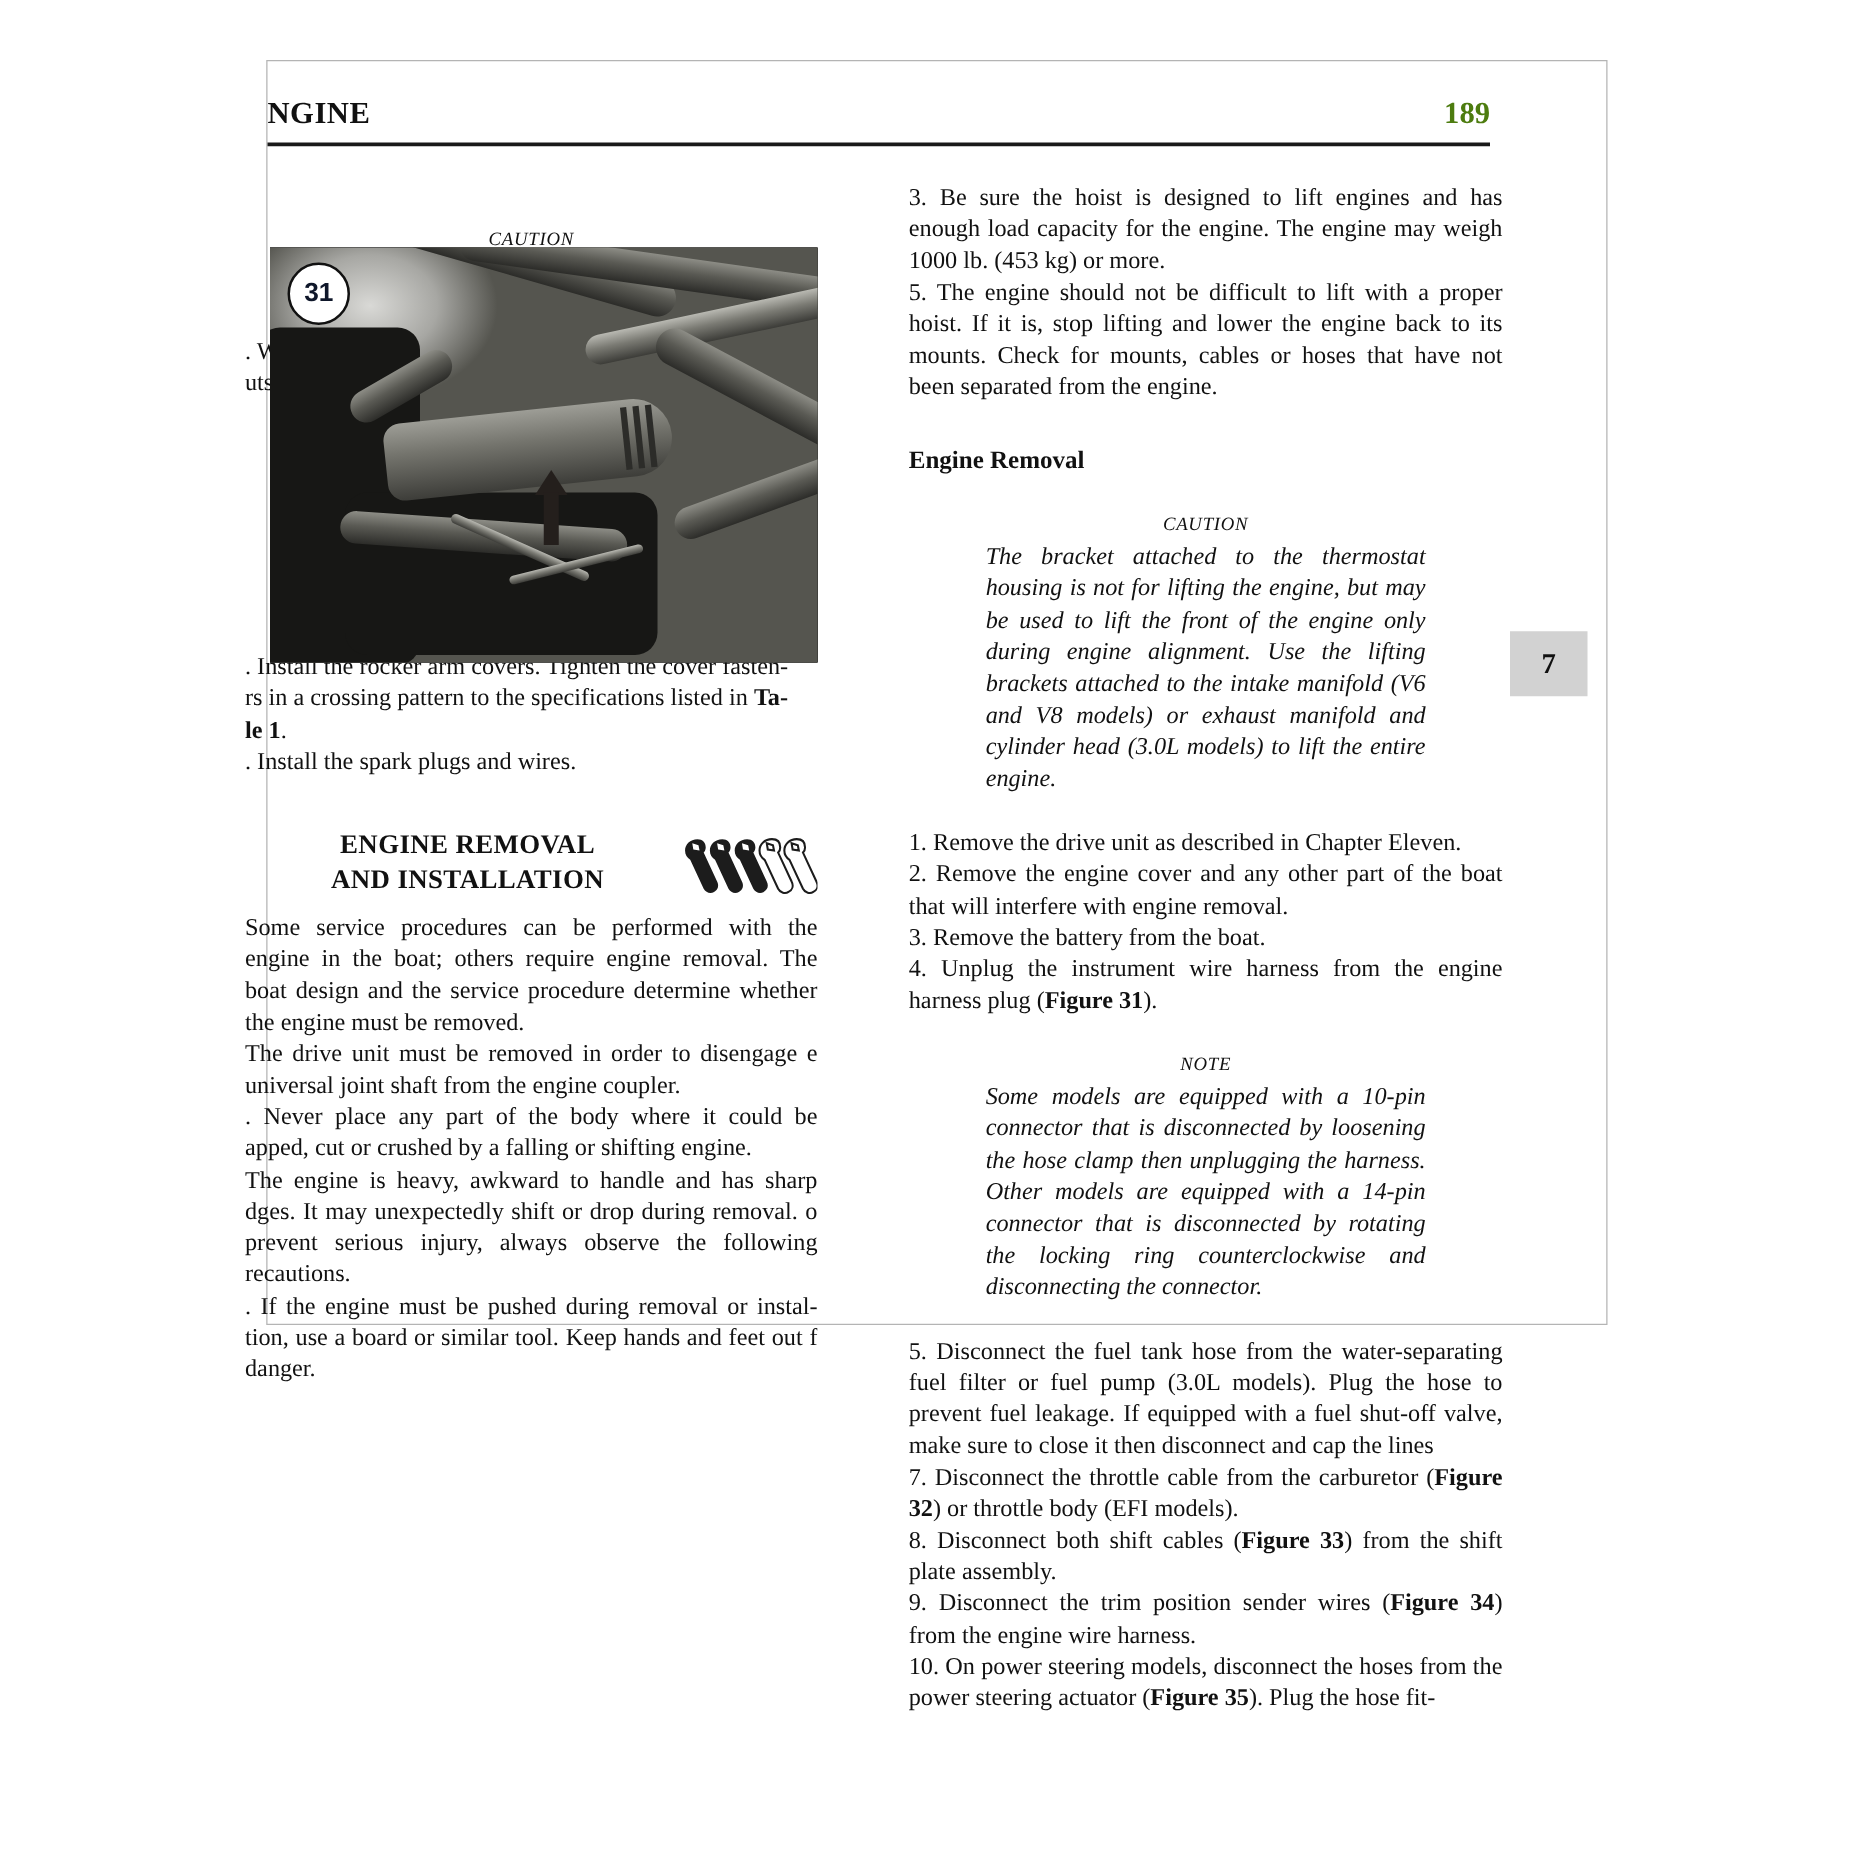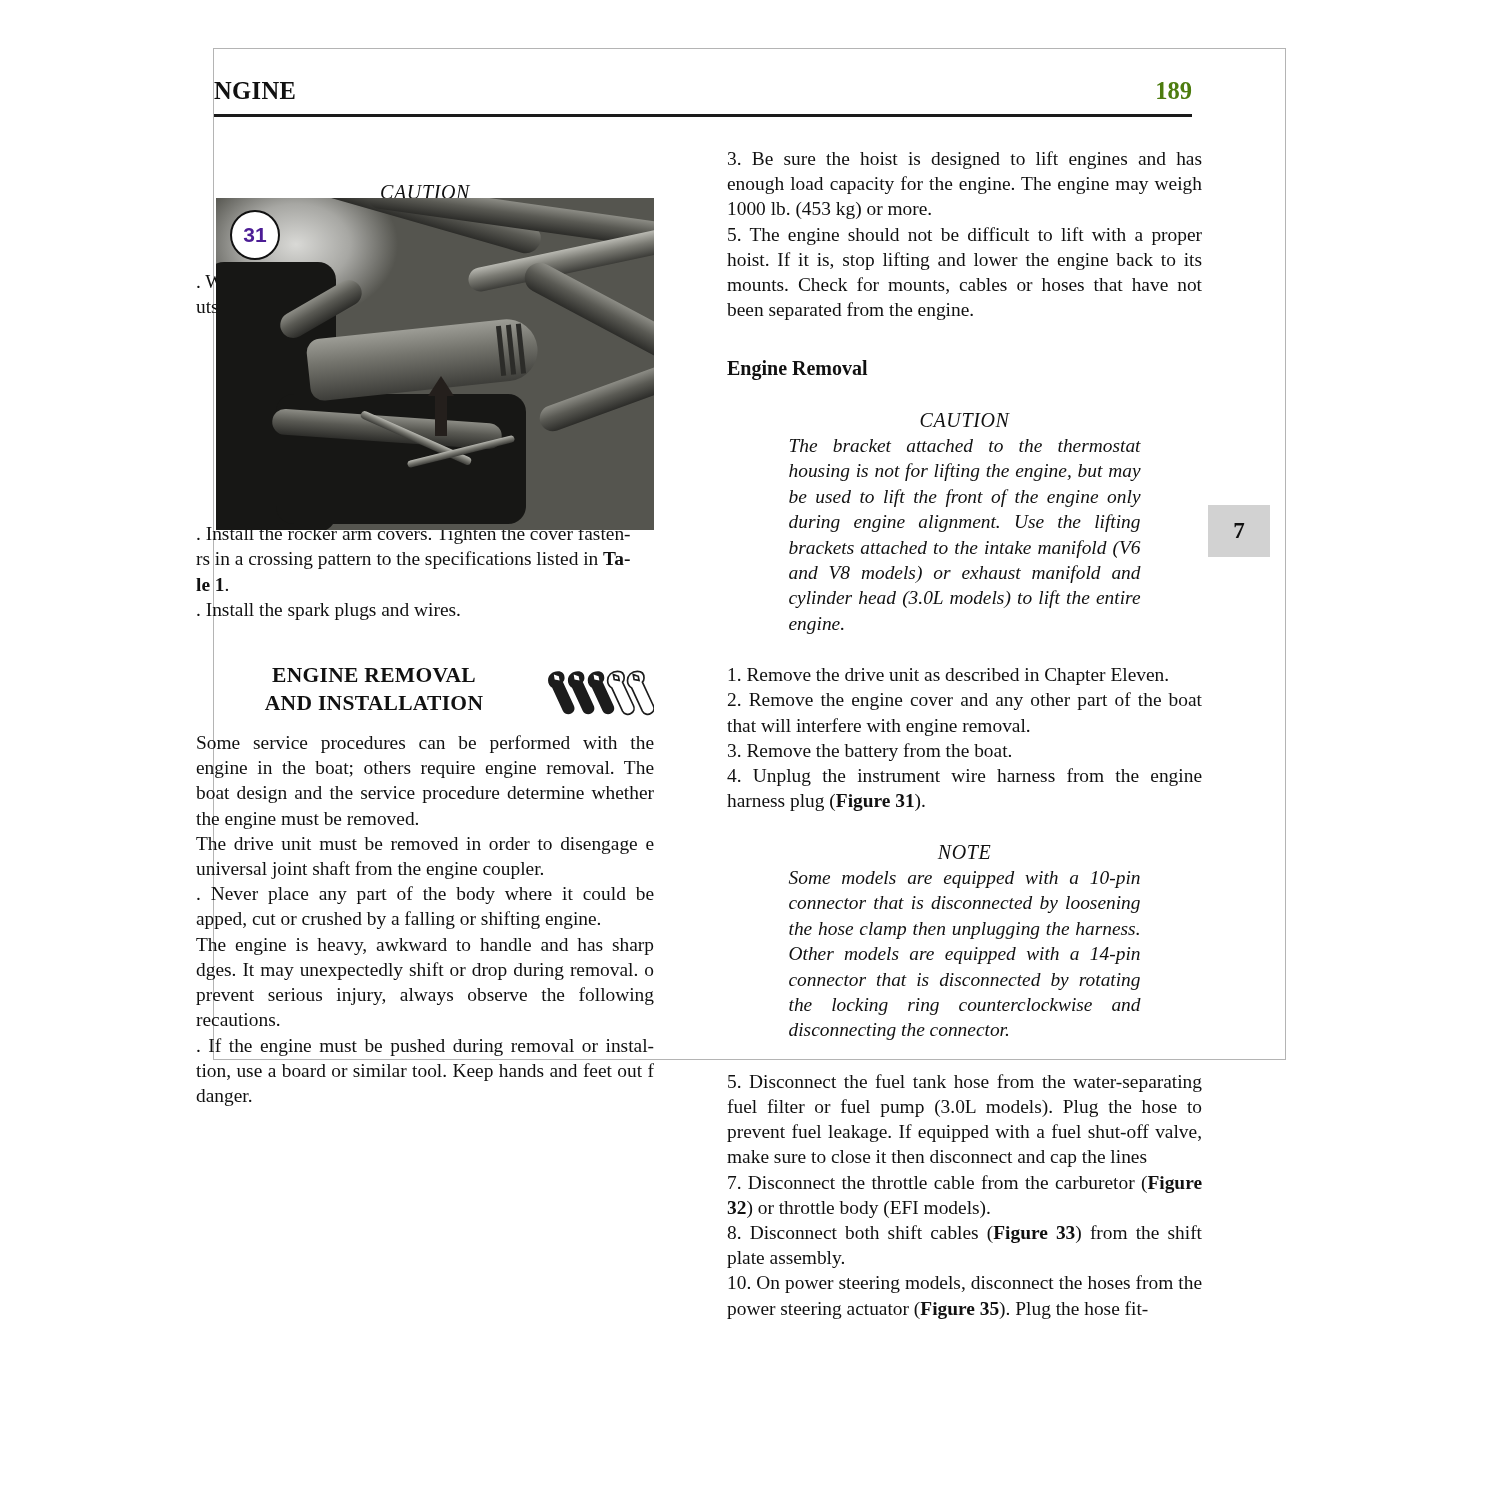--- a/index.html
+++ b/index.html
@@ -133,37 +133,37 @@
     border-left:13px solid transparent;border-right:13px solid transparent;
     border-bottom:20px solid #241f1c;
   }
   #figure-badge{
     position:absolute;
     left:14px; top:12px;
     width:46px;height:46px;border-radius:50%;
     background:#ffffff;border:2.5px solid #111;
     display:flex;align-items:center;justify-content:center;
     font-family:"Liberation Sans","DejaVu Sans",sans-serif;
-    font-weight:bold;font-size:21px;color:#4c1d95;
+    font-weight:bold;font-size:21px;color:#0f172a;
   }
 
   
   .callout{
     font-style:italic;
     width:352px;
     margin:0 auto;
     text-align:justify;
     line-height:25.4px;
     font-size:19.4px;
   }
   .callout .title{
     text-align:center;
     font-style:italic;
     letter-spacing:.6px;
-    font-size:20px;
+    font-size:15px;
   }
   .callout .body.center{ text-align:center; }
 
   
   #section-head{
     margin-top:40px;
     position:relative;
     height:68px;
   }
   #section-head .titles{
@@ -331,20 +331,21 @@
     <div class="callout">
       <div class="title">NOTE</div>
       <div class="body">Some models are equipped with a 10-pin connector that is disconnected by loosening the hose clamp then unplugging the harness. Other models are equipped with a 14-pin connector that is disconnected by rotating the locking ring counterclockwise and disconnecting the connector.</div>
     </div>
 
     <div class="spacer-md"></div>
 
     <p class="step">5.  Disconnect the fuel tank hose from the water-separating fuel filter or fuel pump (3.0L models). Plug the hose to prevent fuel leakage. If equipped with a fuel shut-off valve, make sure to close it then disconnect and cap the lines</p>
     <p class="step"><span>7.  Disconnect the throttle cable from the carburetor (</span><b>Figure 32</b><span>) or throttle body (EFI models).</span></p>
     <p class="step"><span>8.  Disconnect both shift cables (</span><b>Figure 33</b><span>) from the shift plate assembly.</span></p>
+    <p class="step"><span>9.  Disconnect the trim position sender wires (</span><b>Figure 34</b><span>) from the engine wire harness.</span></p>
     <p class="step"><span>10.  On power steering models, disconnect the hoses from the power steering actuator (</span><b>Figure 35</b><span>). Plug the hose fit-</span></p>
 
   </div>
 </div>
 
 <div id="chapter-tab">
   <span>7</span>
 </div>
 
 </body></html>

